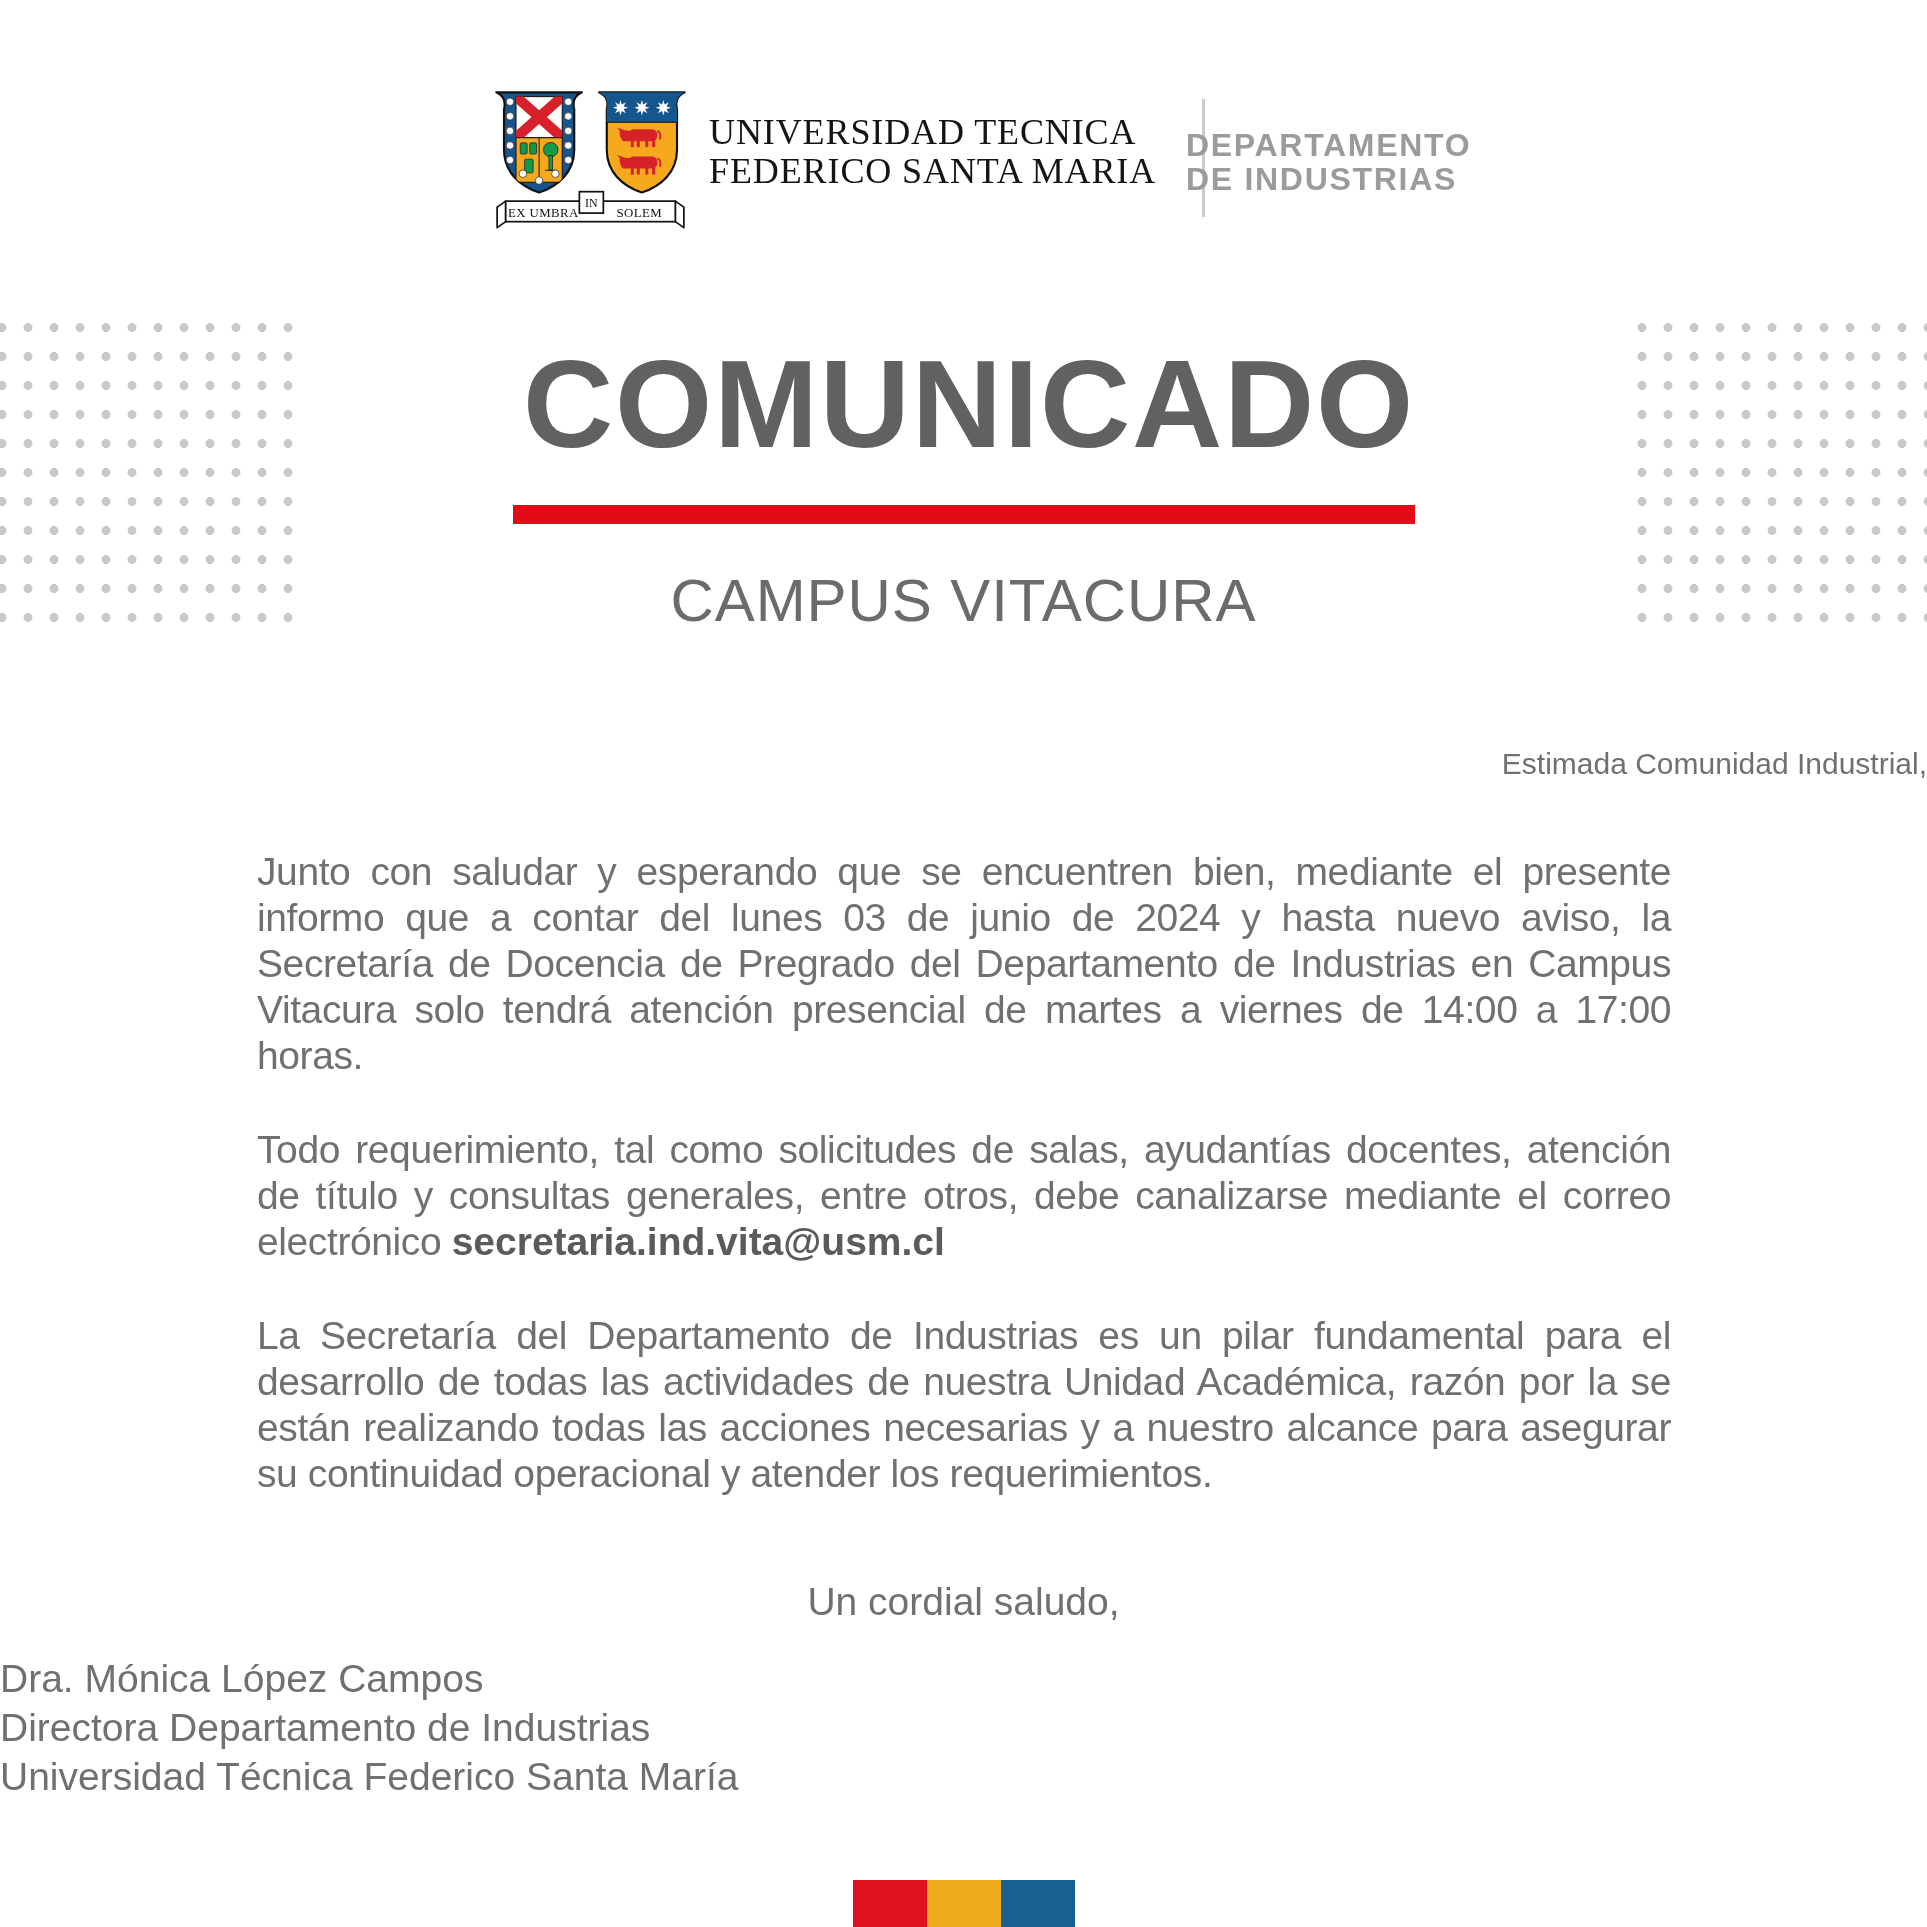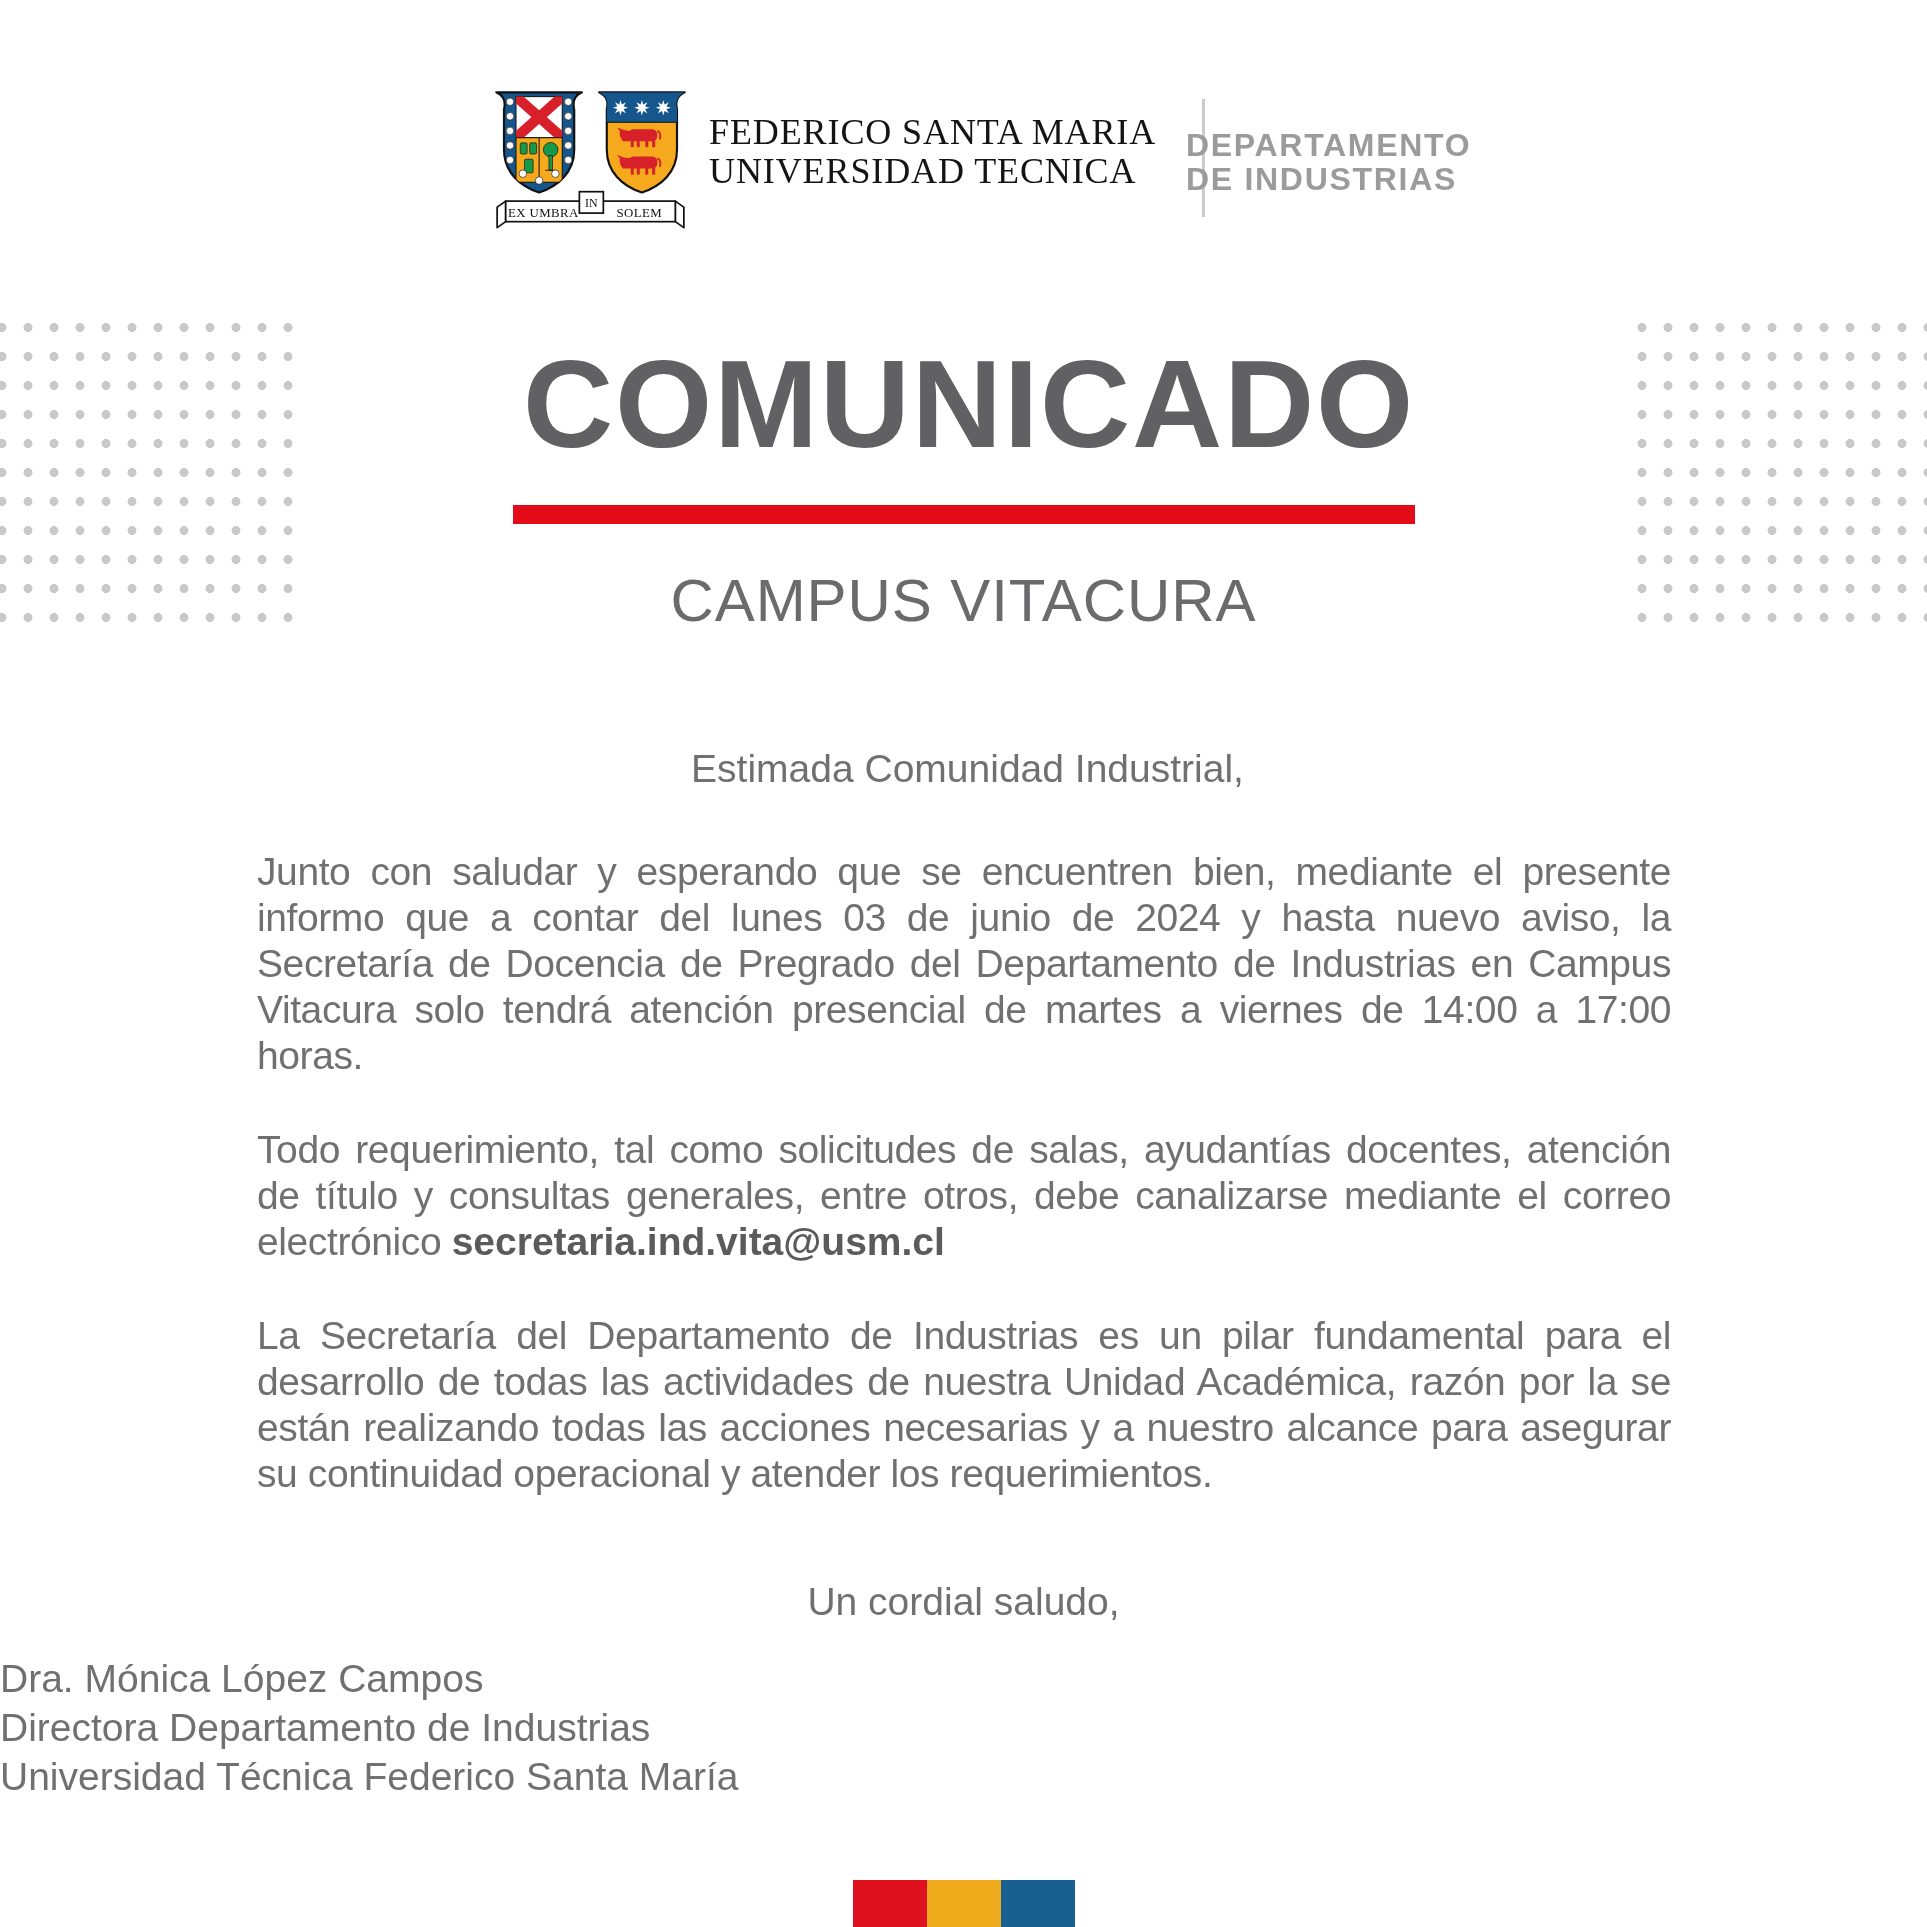--- a/index.html
+++ b/index.html
@@ -68,21 +68,21 @@
   }
   .subtitle{
     position:absolute;left:0;right:0;top:558px;
     text-align:center;
     font-size:60px;line-height:86px;letter-spacing:0.9px;
     color:var(--subtitle-gray);
   }
   
   .salutation{
     position:absolute;left:8px;right:0;top:747px;
-    text-align:center;font-size:39px;color:var(--body-gray);
+    text-align:right;font-size:30px;color:var(--body-gray);
   }
   .letter{
     position:absolute;left:257px;top:849px;width:1414px;
     font-size:39px;line-height:46px;letter-spacing:-0.4px;
     color:var(--body-gray);
   }
   .letter p{margin:0 0 48px 0;text-align:justify;}
   .letter p:last-child{margin-bottom:16px;}
   .email{font-weight:bold;color:var(--email-gray);letter-spacing:0;}
   
@@ -223,22 +223,22 @@
         <rect x="16" y="132" width="198" height="24" class="c-white" stroke="#111" stroke-width="2"></rect>
         <text class="motto-text" x="60" y="150" text-anchor="middle">EX UMBRA</text>
         <text class="motto-text" x="172" y="150" text-anchor="middle">SOLEM</text>
         <rect x="102" y="121" width="28" height="25" class="c-white" stroke="#111" stroke-width="2"></rect>
         <text class="motto-text-small" x="116" y="139" text-anchor="middle">IN</text>
       </g>
     </svg>
   </div>
 
   <div class="univ-name">
+    <div>UNIVERSIDAD TECNICA</div>
     <div>FEDERICO SANTA MARIA</div>
-    <div>UNIVERSIDAD TECNICA</div>
   </div>
 
   <div class="header-divider"></div>
 
   <div class="dept-name">
     <div>DEPARTAMENTO</div>
     <div>DE INDUSTRIAS</div>
   </div>
 
   <div class="dots dots-left"></div>

